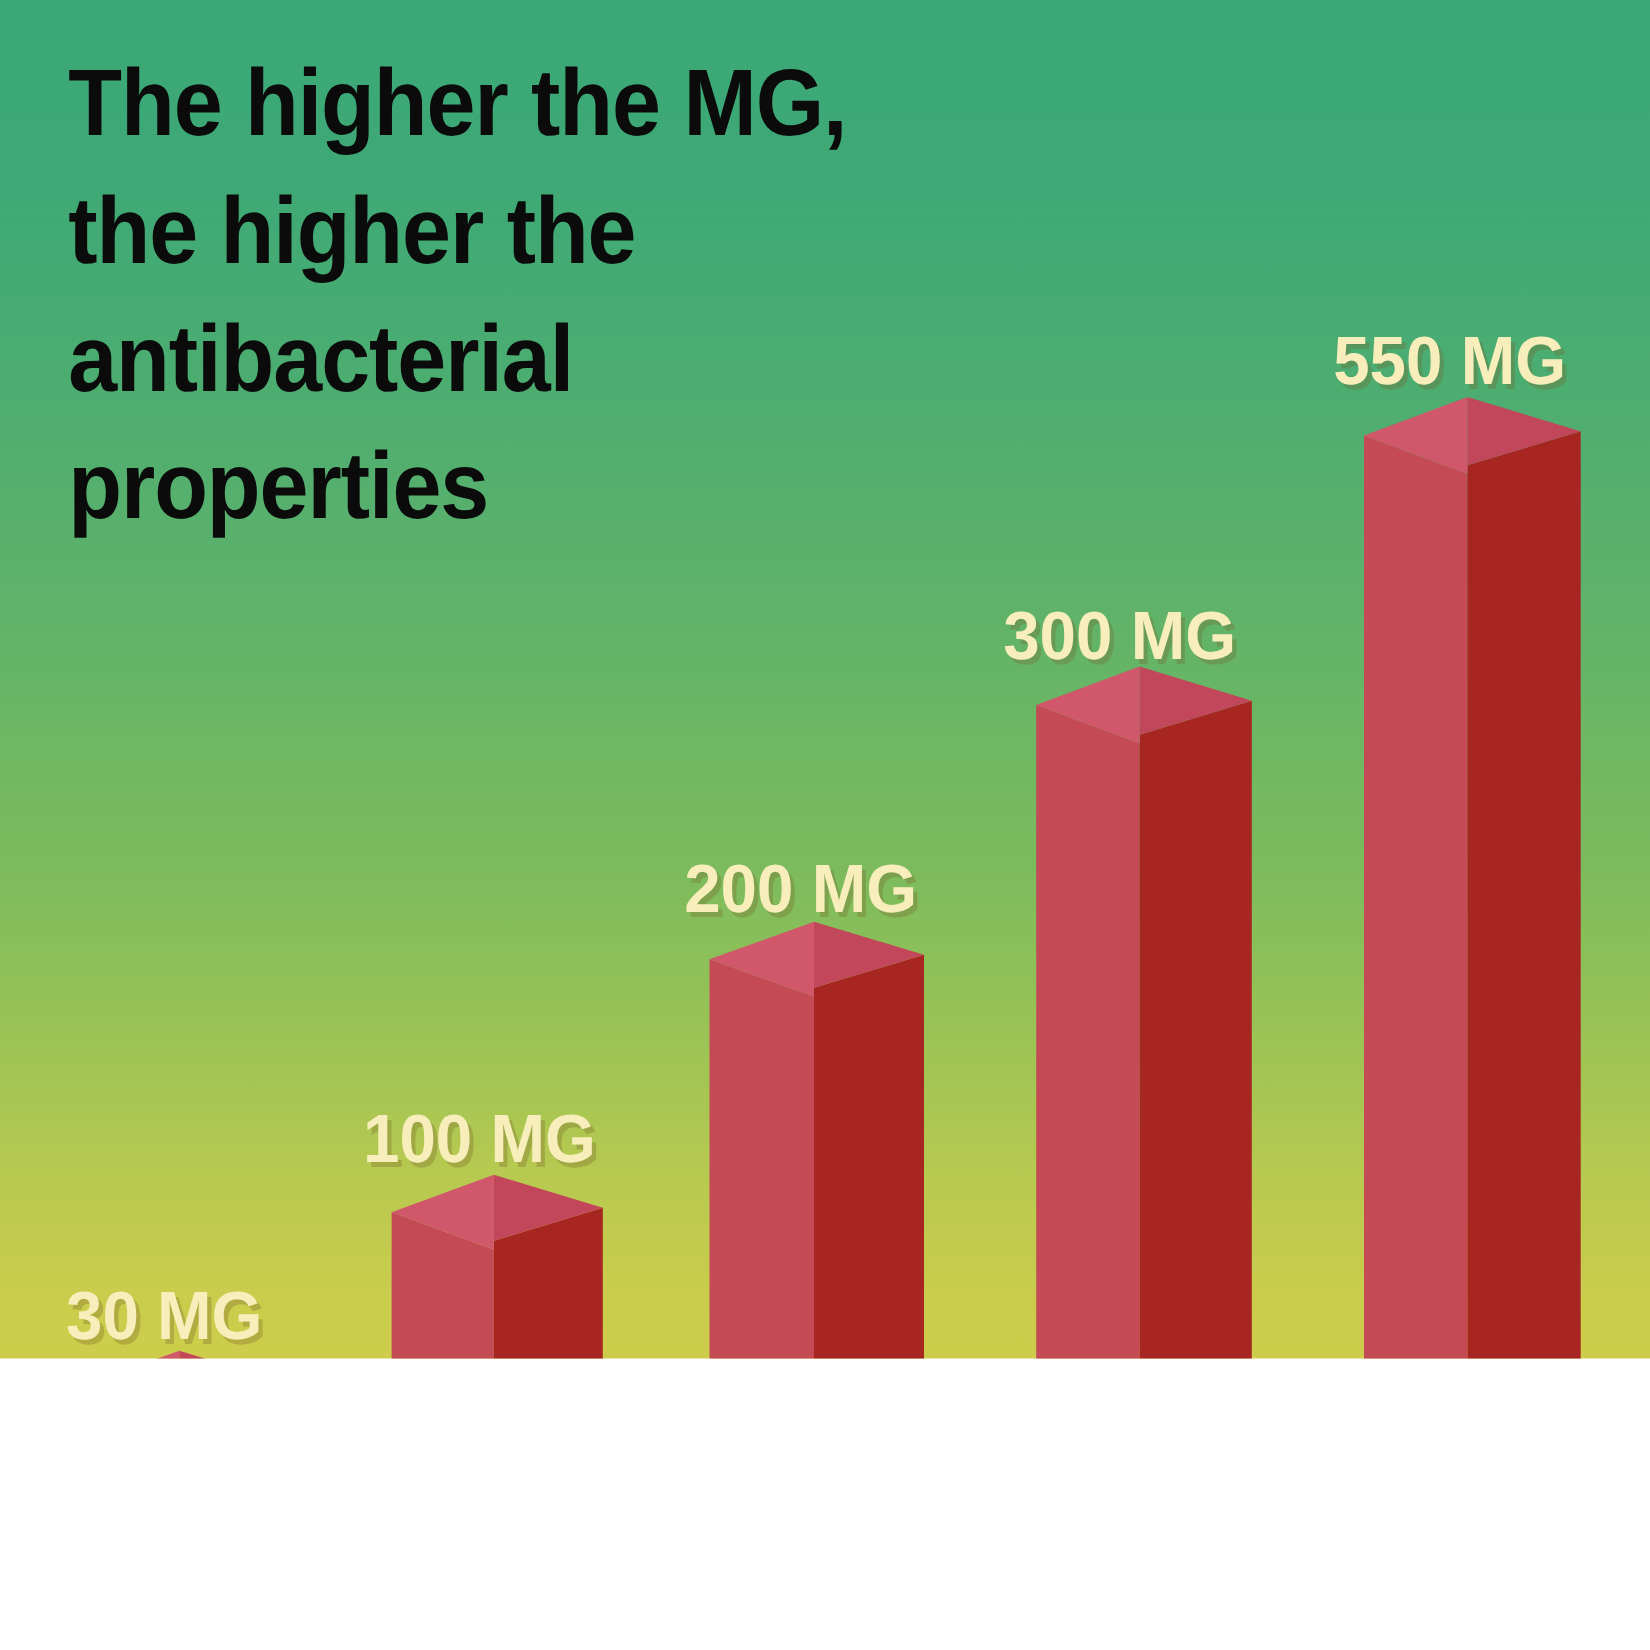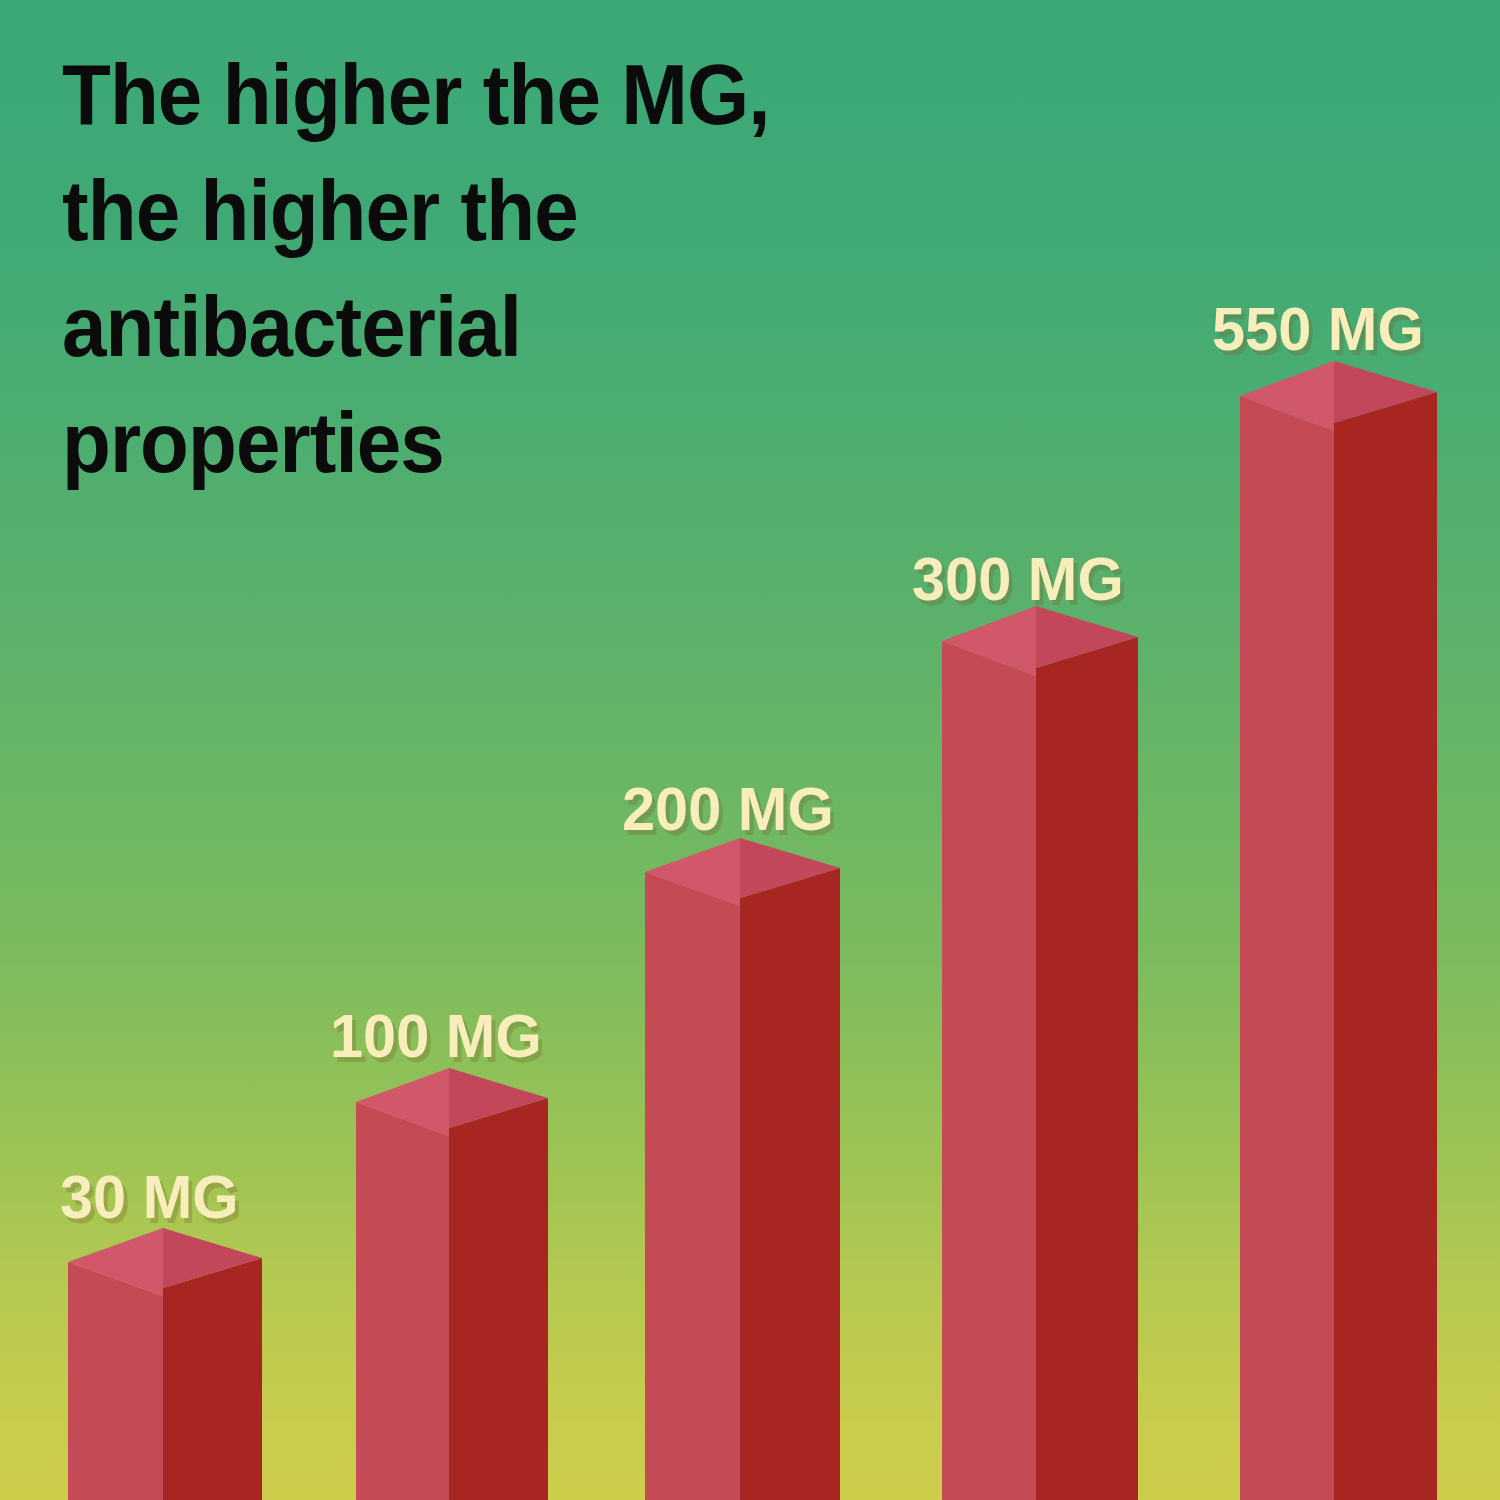--- a/index.html
+++ b/index.html
@@ -10,21 +10,21 @@
   body {
     width: 1500px;
     height: 1500px;
     overflow: hidden;
     font-family: "Liberation Sans", "DejaVu Sans", sans-serif;
   }
 
   #poster {
     position: relative;
     width: 1500px;
-    height: 1500px;
+    height: 1235px;
     overflow: hidden;
     background: linear-gradient(
         to bottom,
         #3aa877 0%,
         #3fa975 14%,
         #4cad71 28%,
         #5cb16b 42%,
         #67b566 50%,
         #7cbb5d 64%,
         #9ac355 76%,

